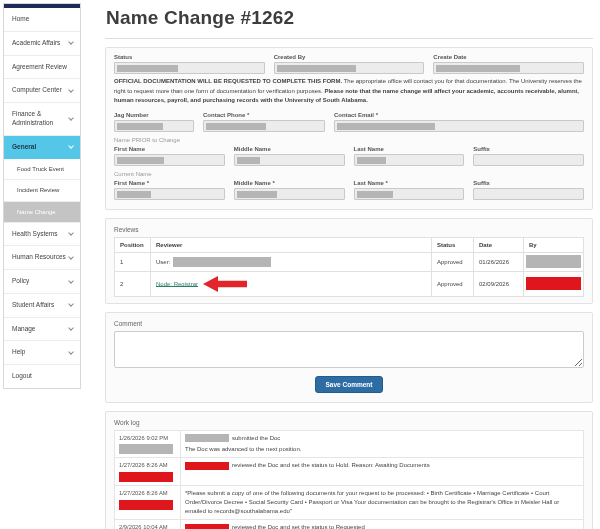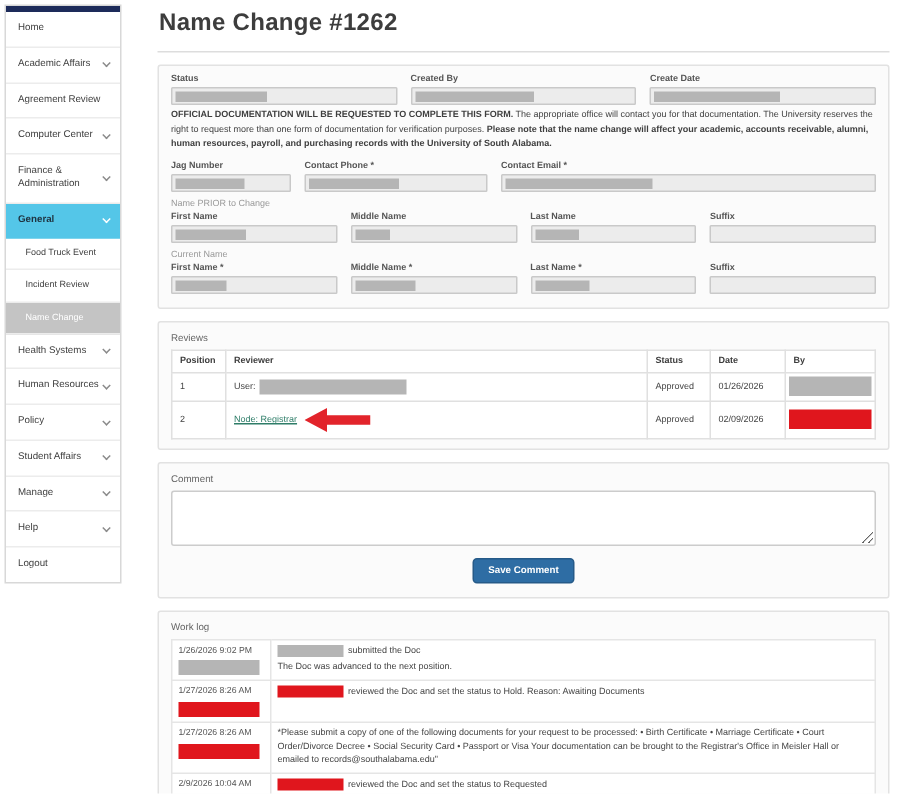--- a/index.html
+++ b/index.html
@@ -11,21 +11,21 @@
   .nav-item { display:flex; justify-content:space-between; align-items:center; padding:7px 6px 7px 8px; font-size:6.5px; color:#3f3f3f; border-bottom:1px solid #ececec; cursor:pointer; line-height:1.35; }
   .nav-item:last-child { border-bottom:none; }
   .nav-item.sub { padding:6px 6px 6px 13px; font-size:6px; }
   .nav-item.active { background:#54c6e8; color:#1f3340; font-weight:bold; border-bottom:1px solid #54c6e8; }
   .nav-item.active .chev { border-color:#fff; }
   .nav-item.selected { background:#c4c4c4; color:#fff; }
   .chev { width:4px; height:4px; border-right:1.2px solid #8a8a8a; border-bottom:1.2px solid #8a8a8a; transform:rotate(45deg); margin:-2px 1px 0 3px; flex:none; }
 
   
   .main { position:absolute; left:105px; top:6px; width:488px; }
-  .page-title { font-size:16px; color:#3d3d3d; letter-spacing:.2px; margin:1px 0 9px 1px; }
+  .page-title { font-size:19px; color:#3d3d3d; letter-spacing:.2px; margin:1px 0 9px 1px; }
   .title-rule { border:none; border-top:1px solid #ddd; margin-bottom:8px; }
 
   .panel { background:#fbfbfb; border:1px solid #e2e2e2; border-radius:2px; padding:6px 8px; margin-bottom:8px; }
 
   .fields-row { display:flex; gap:9px; margin-bottom:3px; }
   .field { flex:1; min-width:0; }
   .field-label { font-size:6px; font-weight:bold; color:#555; margin-bottom:2px; white-space:nowrap; }
   .input { height:12px; background:#ececec; border:1px solid #c9c9c9; border-radius:1px; padding:2px; }
   .redact { height:7px; background:#b5b5b5; }
   .row-contact .field:nth-child(1){ flex:0 0 80px; }

